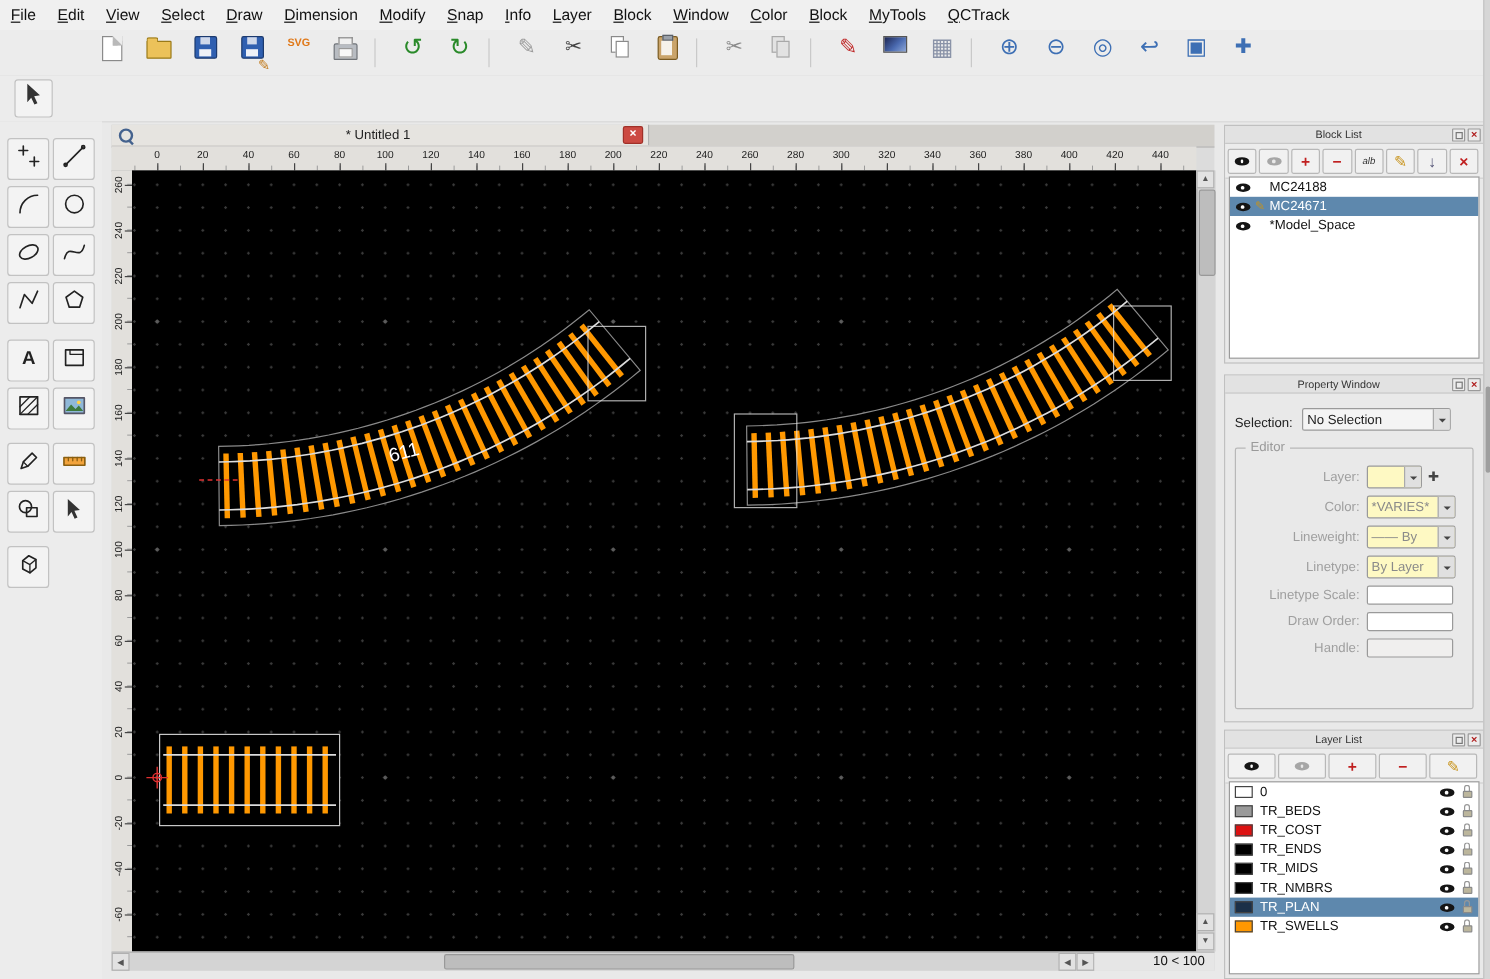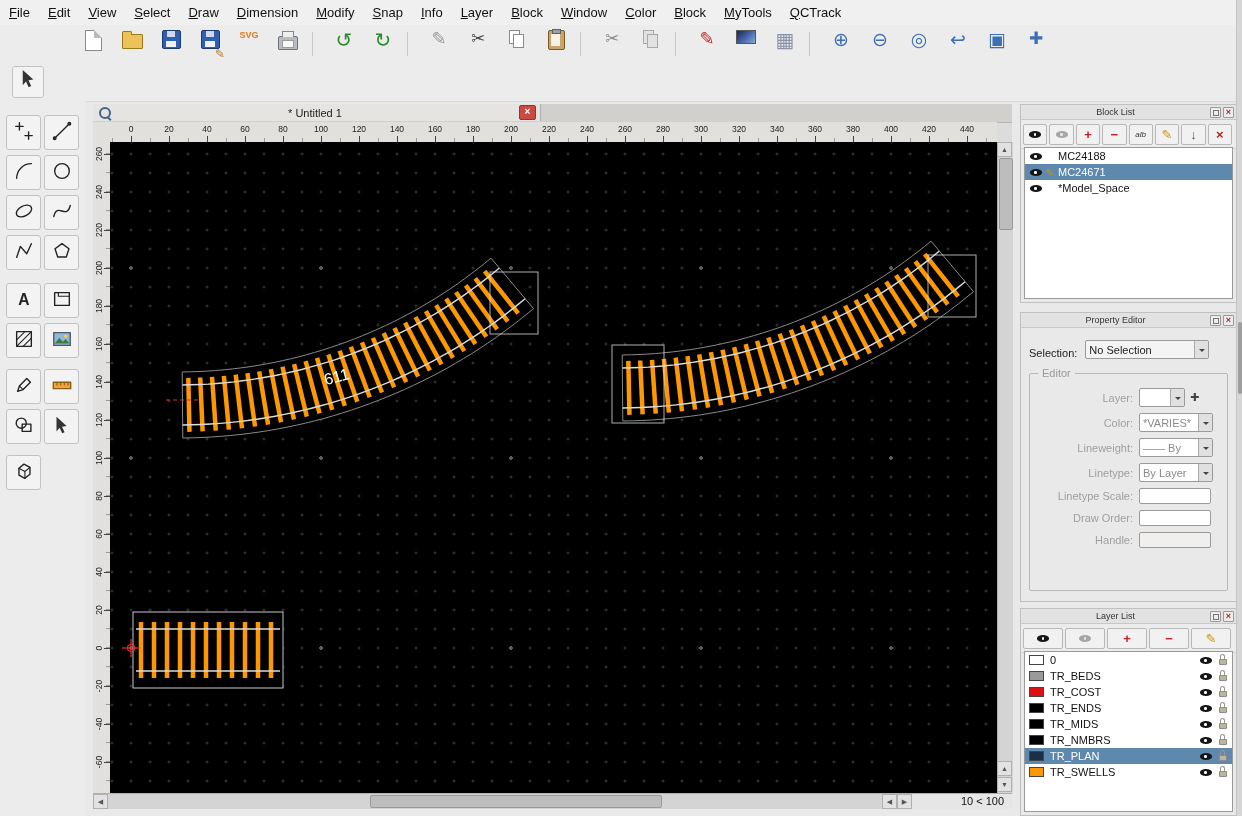--- a/index.html
+++ b/index.html
@@ -124,21 +124,21 @@
   .lock::after{content:"";position:absolute;left:.5px;top:4.5px;width:8.5px;height:6.5px;background:#bcb69c;
     border:1px solid #8a8a8a;border-radius:1px;box-sizing:border-box}
   
   .pe-row{display:flex;align-items:flex-end;margin:12px 8px 4px}
   .pe-label{font-size:11px;color:#222;margin-right:8px}
   .combo{display:flex;align-items:center;height:19px;background:#f4f4f4;border:1px solid #9a9a9a;border-radius:2px;box-sizing:border-box}
   .combo .val{flex:1;font-size:11px;padding:0 3px;white-space:nowrap;overflow:hidden;color:#222}
   .combo .darr{width:13px;align-self:stretch;background:#e0e0e0;border-left:1px solid #aaa;display:flex;
     align-items:center;justify-content:center}
   .combo .darr::after{content:"";border:3.5px solid transparent;border-top-color:#444;margin-top:4px}
-  .combo.dis{background:#ffffff}
+  .combo.dis{background:#fef9c3}
   .combo.dis .val{color:#8a8a8a}
   .groupbox{position:relative;margin:14px 8px 0;border:1px solid #b8b8b8;border-radius:2px;height:216px}
   .legend{position:absolute;top:-7px;left:8px;background:#e9e9e9;padding:0 4px;font-size:11px;color:#9a9a9a}
   .f-row{display:flex;align-items:center;justify-content:flex-end;margin:6px 10px}
   .f-row:first-child{margin-top:14px}
   .f-label{font-size:11px;color:#9f9f9f;margin-right:6px;white-space:nowrap}
   .f-ctl{width:78px;display:flex;align-items:center;flex:none}
   .pinput{width:72px;height:16px;background:#fff;border:1px solid #9a9a9a;border-radius:2px;box-sizing:border-box}
   .pinput.dis{background:#f0efee}
   .plus-mini{font-size:11px;color:#444;margin-left:5px;font-weight:bold}
@@ -601,21 +601,21 @@
       <div class="lrow">
         <span class="eye"></span>
         <span class="slot"></span>
         <span class="lname">*Model_Space</span>
       </div>
     </div>
 </div>
 
 <div class="panel" id="pe-panel">
   <div class="ptitle">
-    <span class="ttl">Property Editor</span>
+    <span class="ttl">Property Window</span>
     <span class="tb-mini undock"></span>
     <span class="tb-mini close">×</span>
   </div>
   <div class="pe-row">
     <span class="pe-label">Selection:</span>
     <div class="combo" style="width:124px">
       <span class="val">No Selection</span>
       <span class="darr"></span>
     </div>
   </div>

